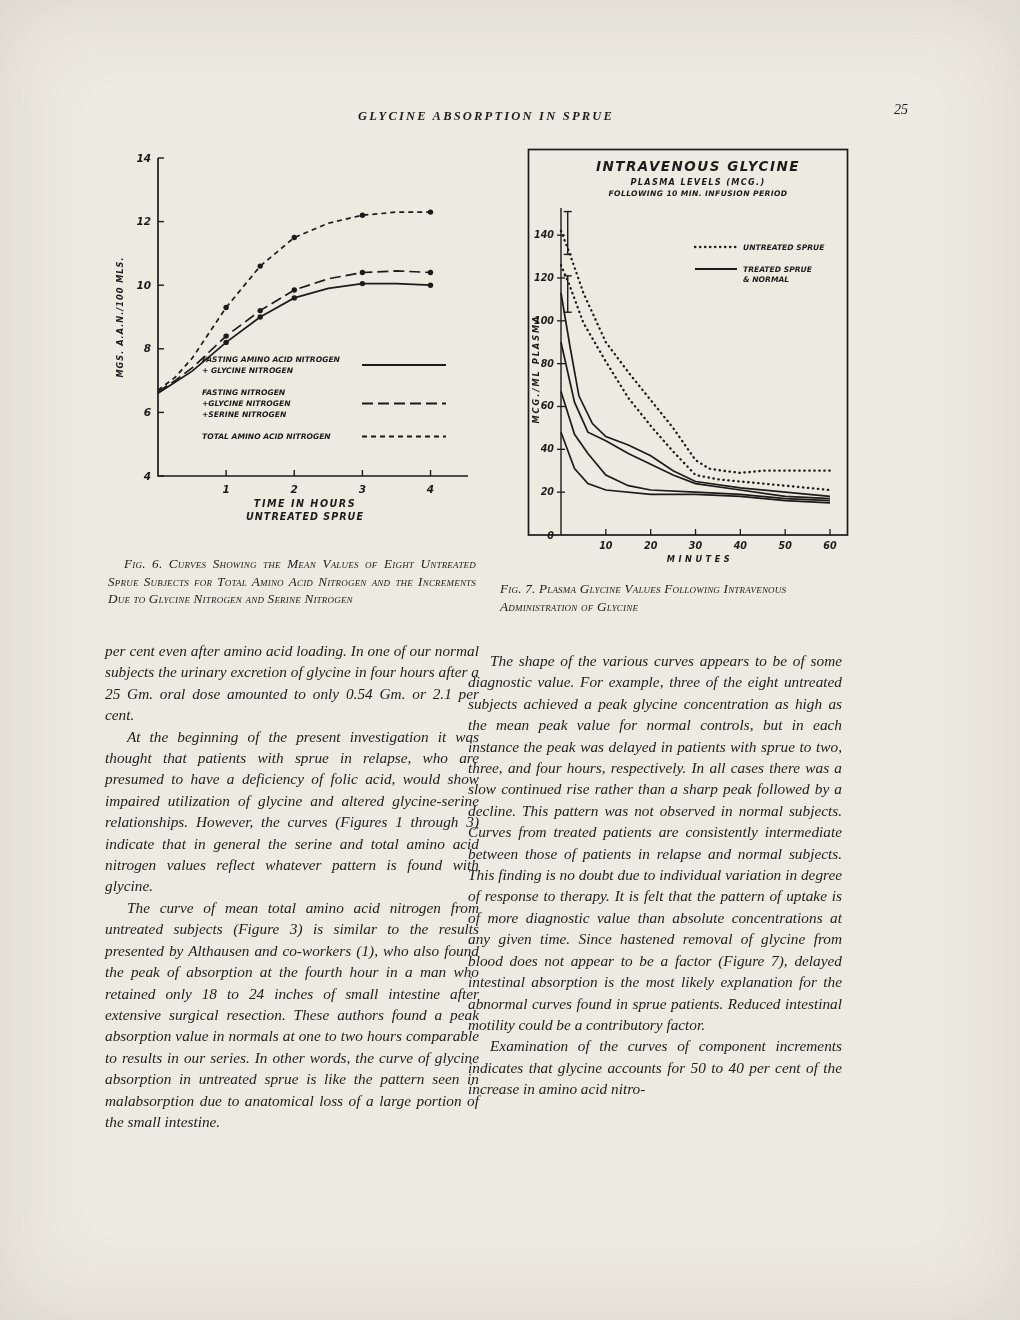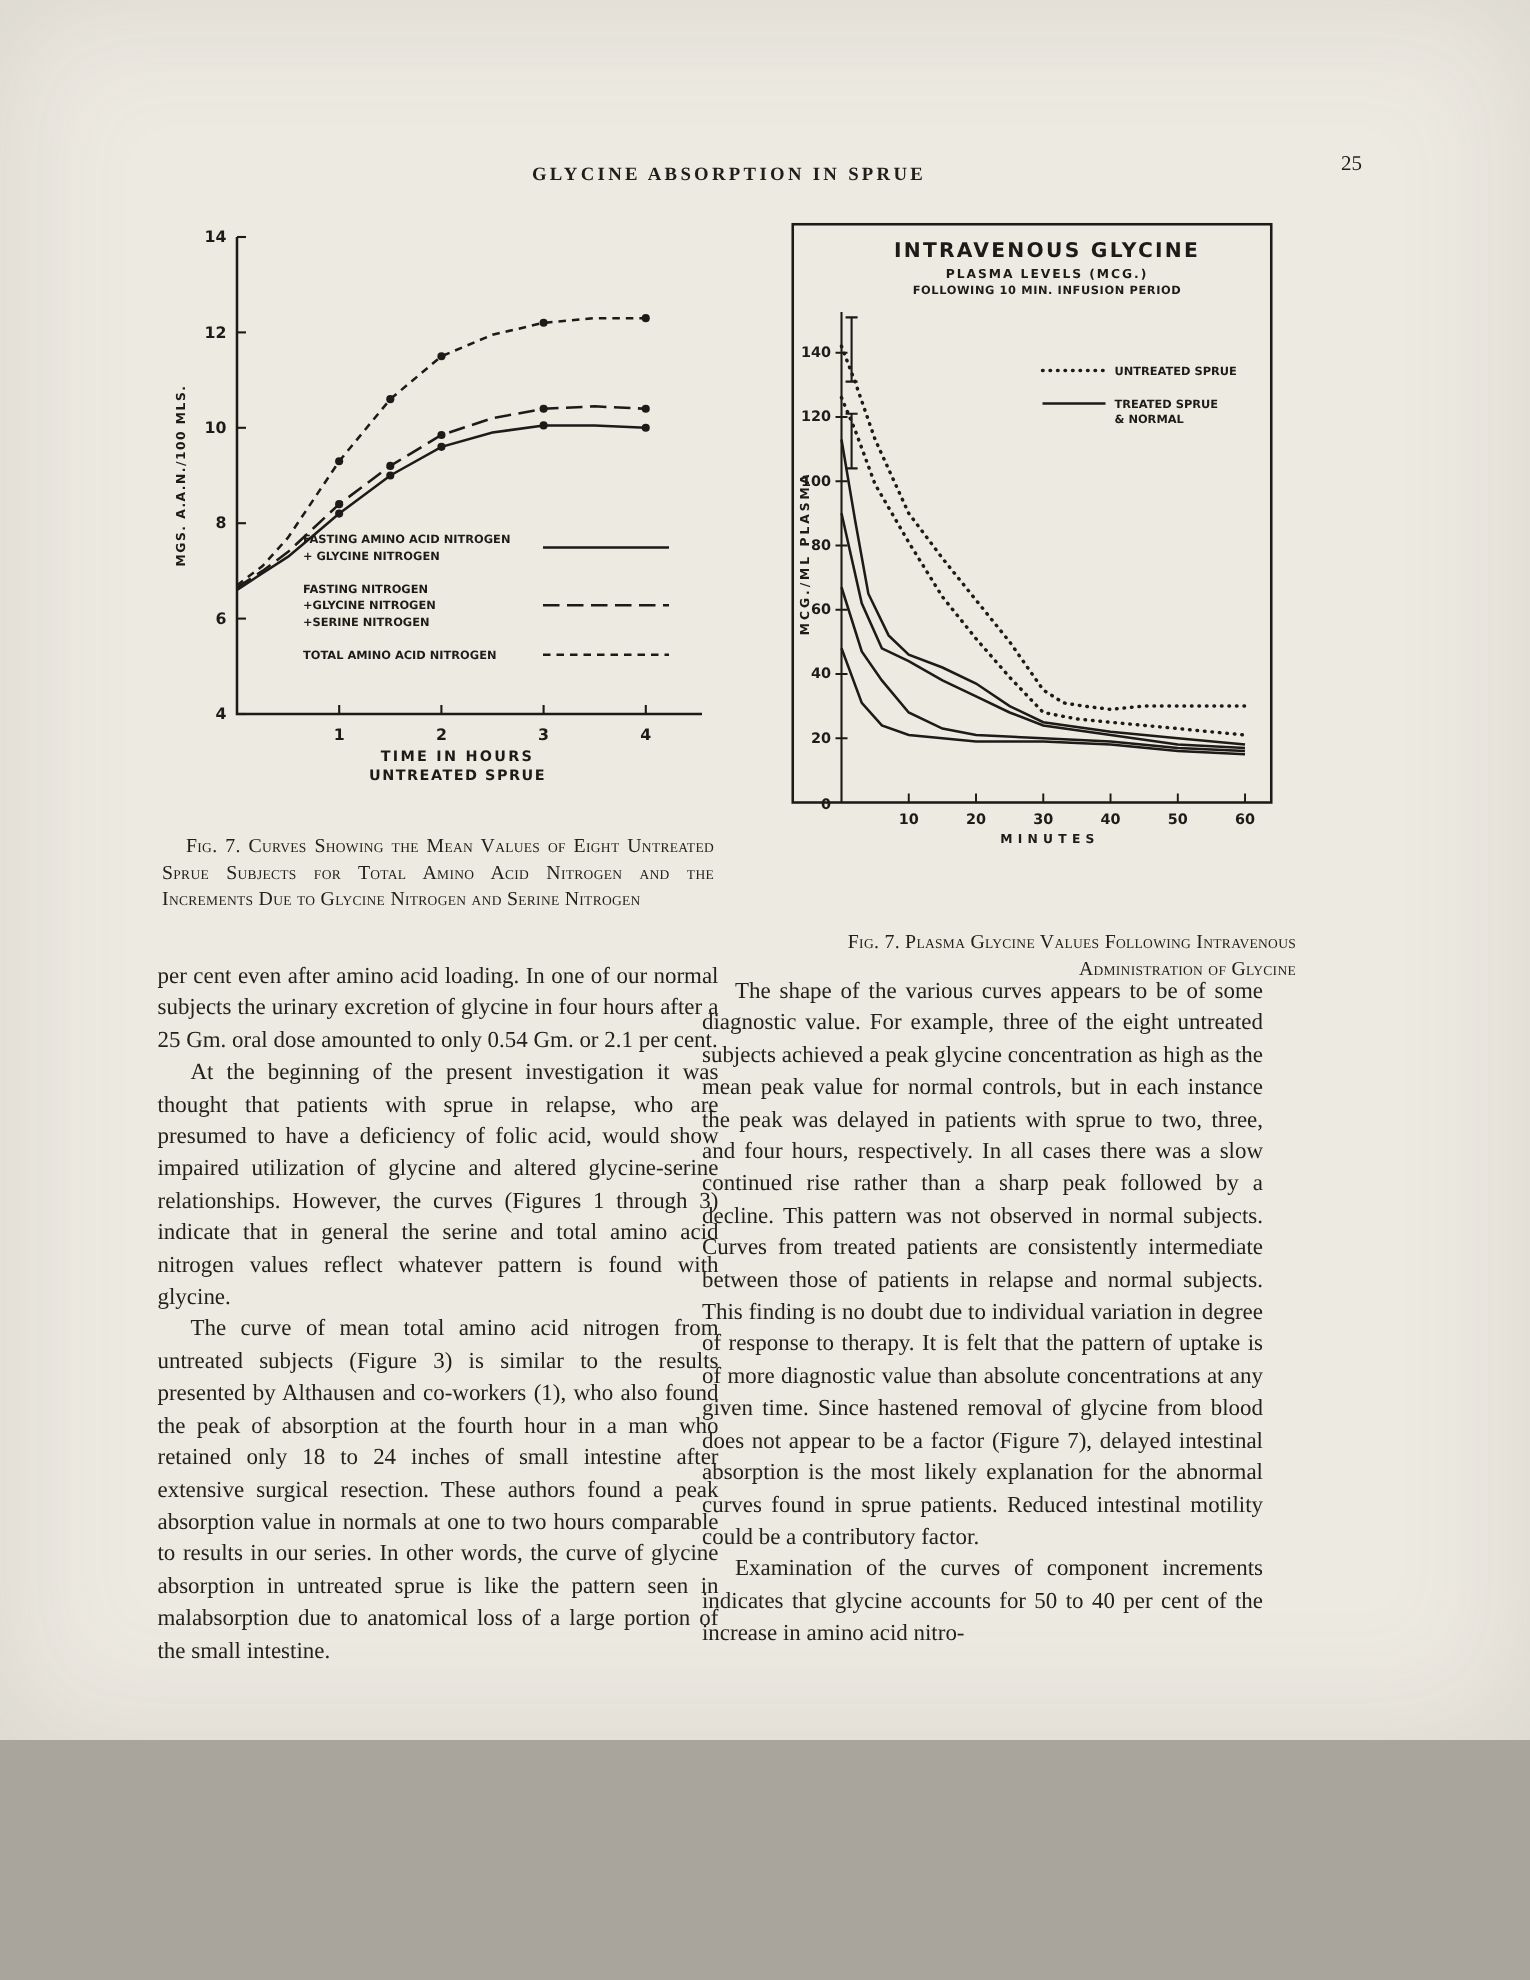--- a/index.html
+++ b/index.html
@@ -1,30 +1,30 @@
 <!DOCTYPE html>
 <html><head>
 <meta charset="utf-8">
 <style>
   html,body{margin:0;padding:0;}
   body{width:1020px;height:1320px;background:#a9a59d;font-family:"Liberation Serif",serif;}
-  .page{position:relative;width:1020px;height:1160px;background:#edeae2;color:#201e1a;overflow:hidden;box-shadow:inset 0 0 90px rgba(115,105,85,.16);}
+  .page{position:relative;width:1020px;height:1320px;background:#edeae2;color:#201e1a;overflow:hidden;box-shadow:inset 0 0 90px rgba(115,105,85,.16);font-style:italic;}
   .running-head{position:absolute;top:109px;left:110px;width:752px;text-align:center;font-size:12.5px;font-weight:bold;letter-spacing:2.2px;}
   .page-number{position:absolute;top:102px;left:894px;font-size:14px;}
   .fig6{position:absolute;left:110px;top:144px;}
   .fig7{position:absolute;left:527px;top:148px;}
   svg text{fill:#1c1b18;font-family:"DejaVu Sans",sans-serif;font-weight:bold;}
   .t7{font-size:7.6px;}
   .t8{font-size:8.2px;}
   .t9{font-size:9.6px;}
   .t10{font-size:10.5px;}
   .t13{font-size:13.5px;}
   .caption{position:absolute;margin:0;font-size:13.2px;line-height:1.33;font-variant:small-caps;letter-spacing:.2px;color:#24211c;}
   .cap6{left:108px;top:555px;width:368px;text-align:justify;text-indent:16px;}
-  .cap7{left:500px;top:619px;width:364px;text-align:right;}
+  .cap7{left:500px;top:580px;width:364px;text-align:left;}
   .col{position:absolute;font-size:15.3px;line-height:1.4;text-align:justify;color:#24211c;}
   .col p{margin:0;text-indent:22px;}
   .col p.noindent{text-indent:0;}
   .col-left{left:105px;top:640px;width:374px;}
   .col-right{left:468px;top:650px;width:374px;}
 </style>
 </head>
 <body>
 
 <div class="page">
@@ -86,21 +86,21 @@
         <text x="92" y="229" class="t7">+ GLYCINE NITROGEN</text>
         <line x1="252" x2="336" y1="221" y2="221" stroke="#1c1b18" stroke-width="1.8"></line>
         <text x="92" y="251" class="t7">FASTING NITROGEN</text>
         <text x="92" y="262" class="t7">+GLYCINE NITROGEN</text>
         <text x="92" y="273" class="t7">+SERINE NITROGEN</text>
         <line x1="252" x2="336" y1="259.5" y2="259.5" stroke="#1c1b18" stroke-width="1.8" stroke-dasharray="11,5"></line>
         <text x="92" y="295" class="t7">TOTAL AMINO ACID NITROGEN</text>
         <line x1="252" x2="336" y1="292.5" y2="292.5" stroke="#1c1b18" stroke-width="1.8" stroke-dasharray="5,4"></line>
       </g>
     </svg>
-  <p class="caption cap6">Fig. 7. Curves Showing the Mean Values of Eight Untreated Sprue Subjects for Total Amino Acid Nitrogen and the Increments Due to Glycine Nitrogen and Serine Nitrogen</p>
+  <p class="caption cap6">Fig. 6. Curves Showing the Mean Values of Eight Untreated Sprue Subjects for Total Amino Acid Nitrogen and the Increments Due to Glycine Nitrogen and Serine Nitrogen</p>
 
   <svg id="fig7-svg" class="fig7" width="322" height="432" viewBox="0 0 322 432">
       <g>
         <rect x="1.5" y="1.5" width="319" height="385.5" fill="none" stroke="#1c1b18" stroke-width="1.7"></rect>
       </g>
       <g>
         <line x1="34" x2="34" y1="60" y2="387" stroke="#1c1b18" stroke-width="1.4"></line>
         <text x="27" y="391" class="t9" text-anchor="end">0</text>
         <line x1="30" x2="38" y1="344.16129032258067" y2="344.16129032258067" stroke="#1c1b18" stroke-width="1.3"></line>
         <text x="27" y="347.16129032258067" class="t9" text-anchor="end">20</text>

